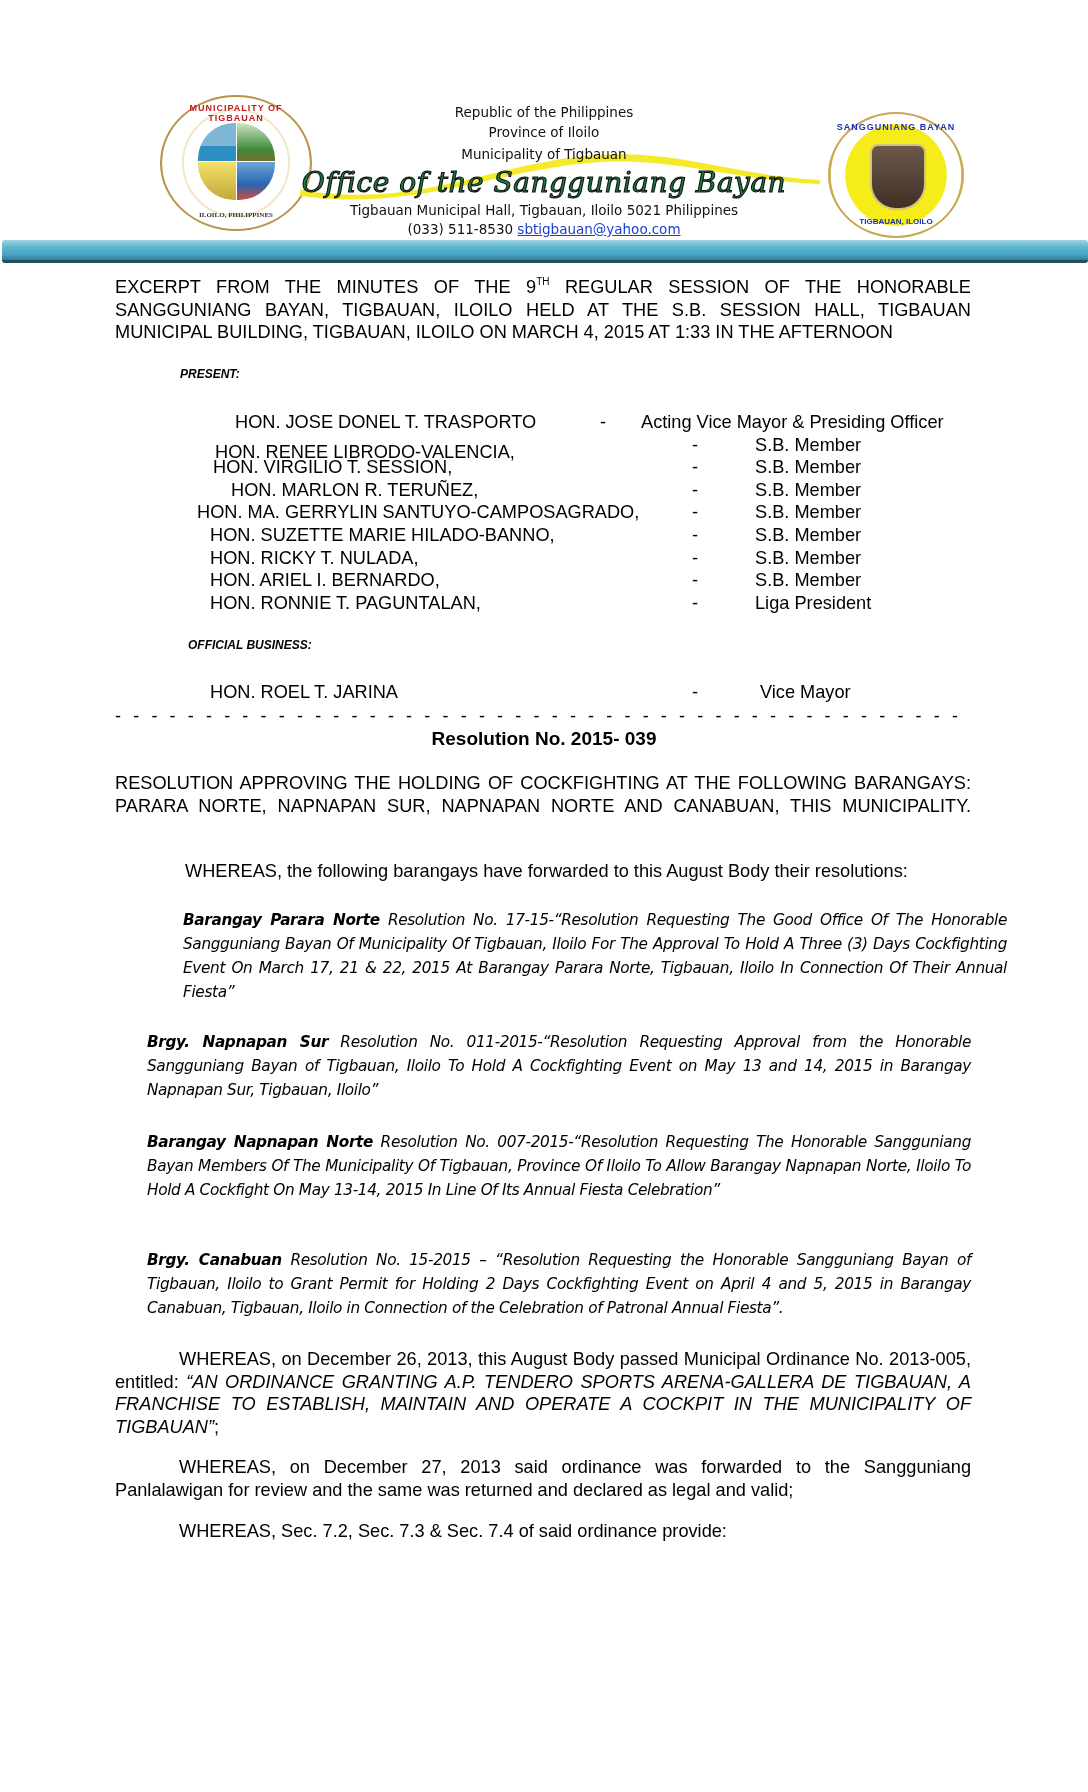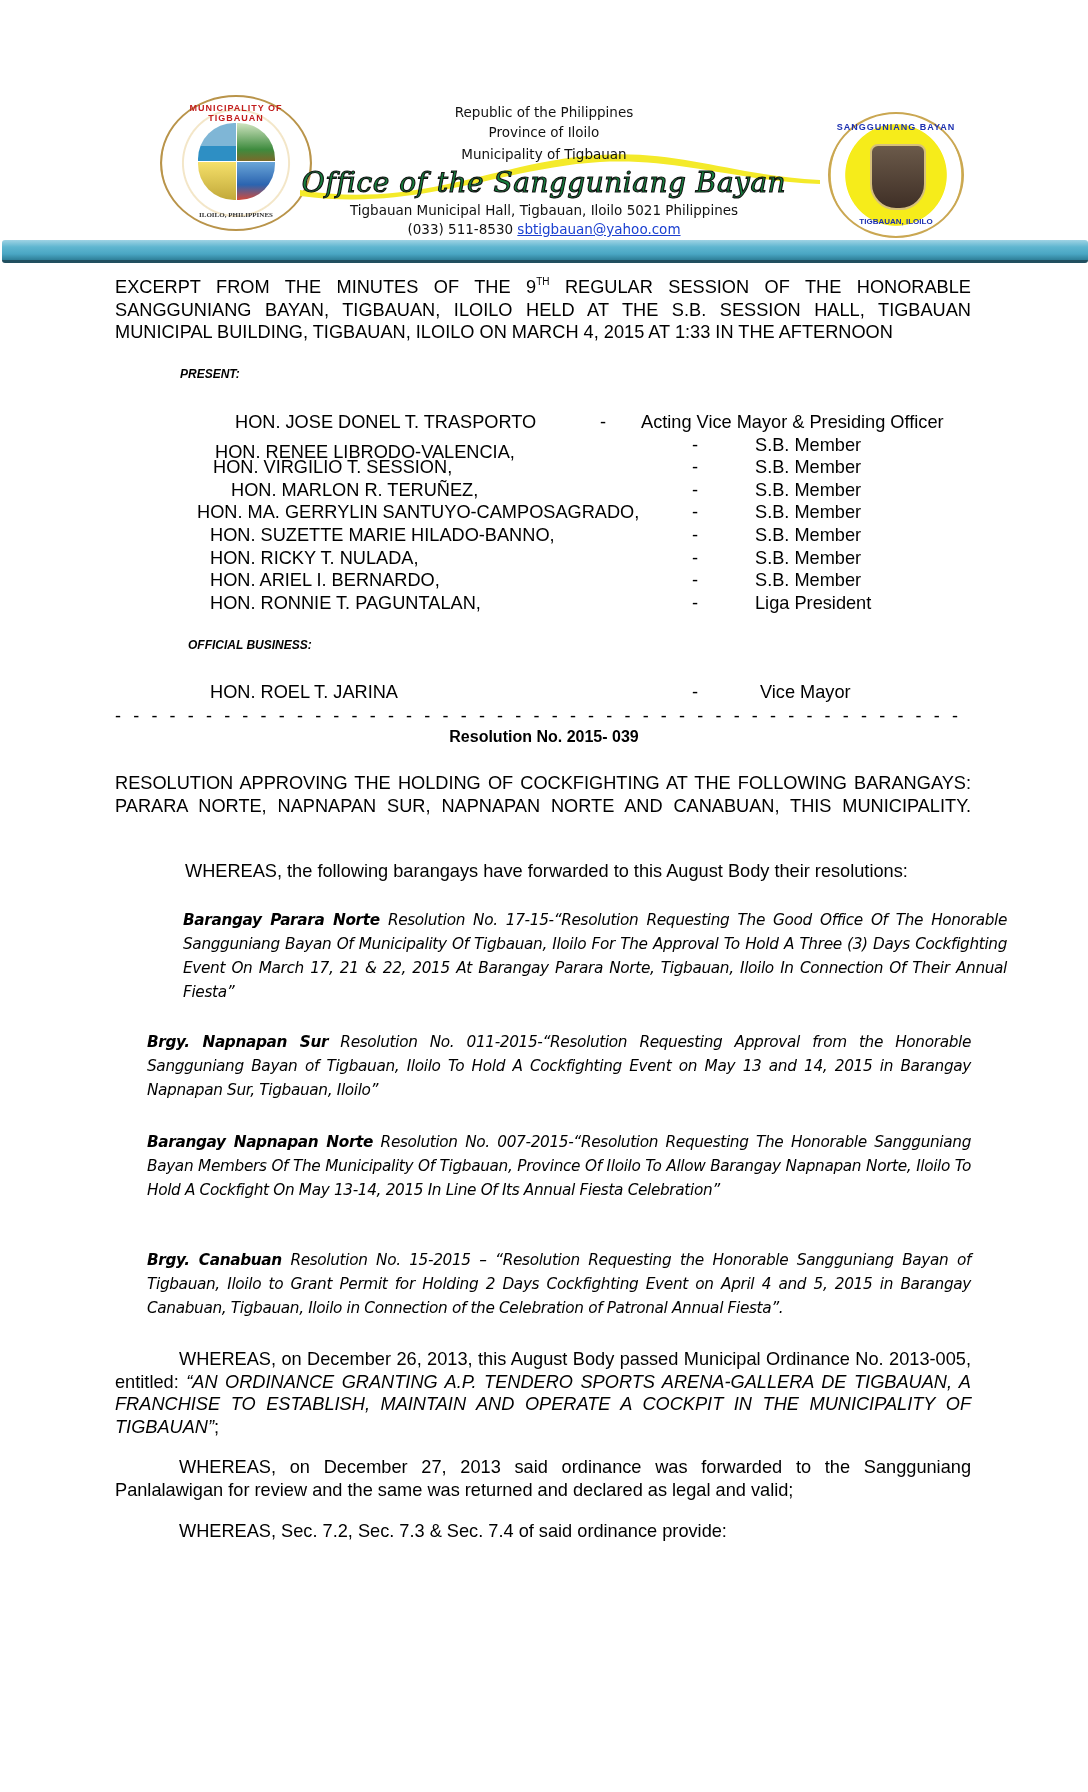--- a/index.html
+++ b/index.html
@@ -26,21 +26,21 @@
   
   .para { position: absolute; left: 115px; width: 856px; font-size: 18.2px; line-height: 22.6px; text-align: justify; text-align-last: justify; }
   .para.last-left { text-align-last: left; }
   sup { font-size: 10px; vertical-align: 8px; line-height: 0; }
   .section-label { position: absolute; font-weight: bold; font-style: italic; font-size: 12px; }
   .att-row { position: absolute; font-size: 18.2px; height: 22px; white-space: nowrap; }
   .att-name { position: absolute; }
   .att-dash { position: absolute; }
   .att-role { position: absolute; }
   .dashes { position: absolute; left: 115px; top: 706px; width: 856px; font-size: 18px; letter-spacing: 3.6px; white-space: nowrap; overflow: hidden; }
-  .res-no { position: absolute; left: 0; width: 1088px; text-align: center; top: 728px; font-size: 16px; font-weight: bold; }
+  .res-no { position: absolute; left: 0; width: 1088px; text-align: center; top: 728px; font-size: 19px; font-weight: bold; }
   .brgy { position: absolute; left: 147px; width: 824px; font-family: "DejaVu Sans", sans-serif; font-size: 15.3px; line-height: 24px; font-style: italic; text-align: justify; text-align-last: left; letter-spacing: -0.35px; }
   .brgy b { font-weight: bold; }
   .indent { display: inline-block; width: 64px; }
 </style>
 </head>
 <body>
 
 <div class="seal seal-left">
   <div class="ring-text">MUNICIPALITY OF TIGBAUAN</div>
   <div class="quad q1"></div>

